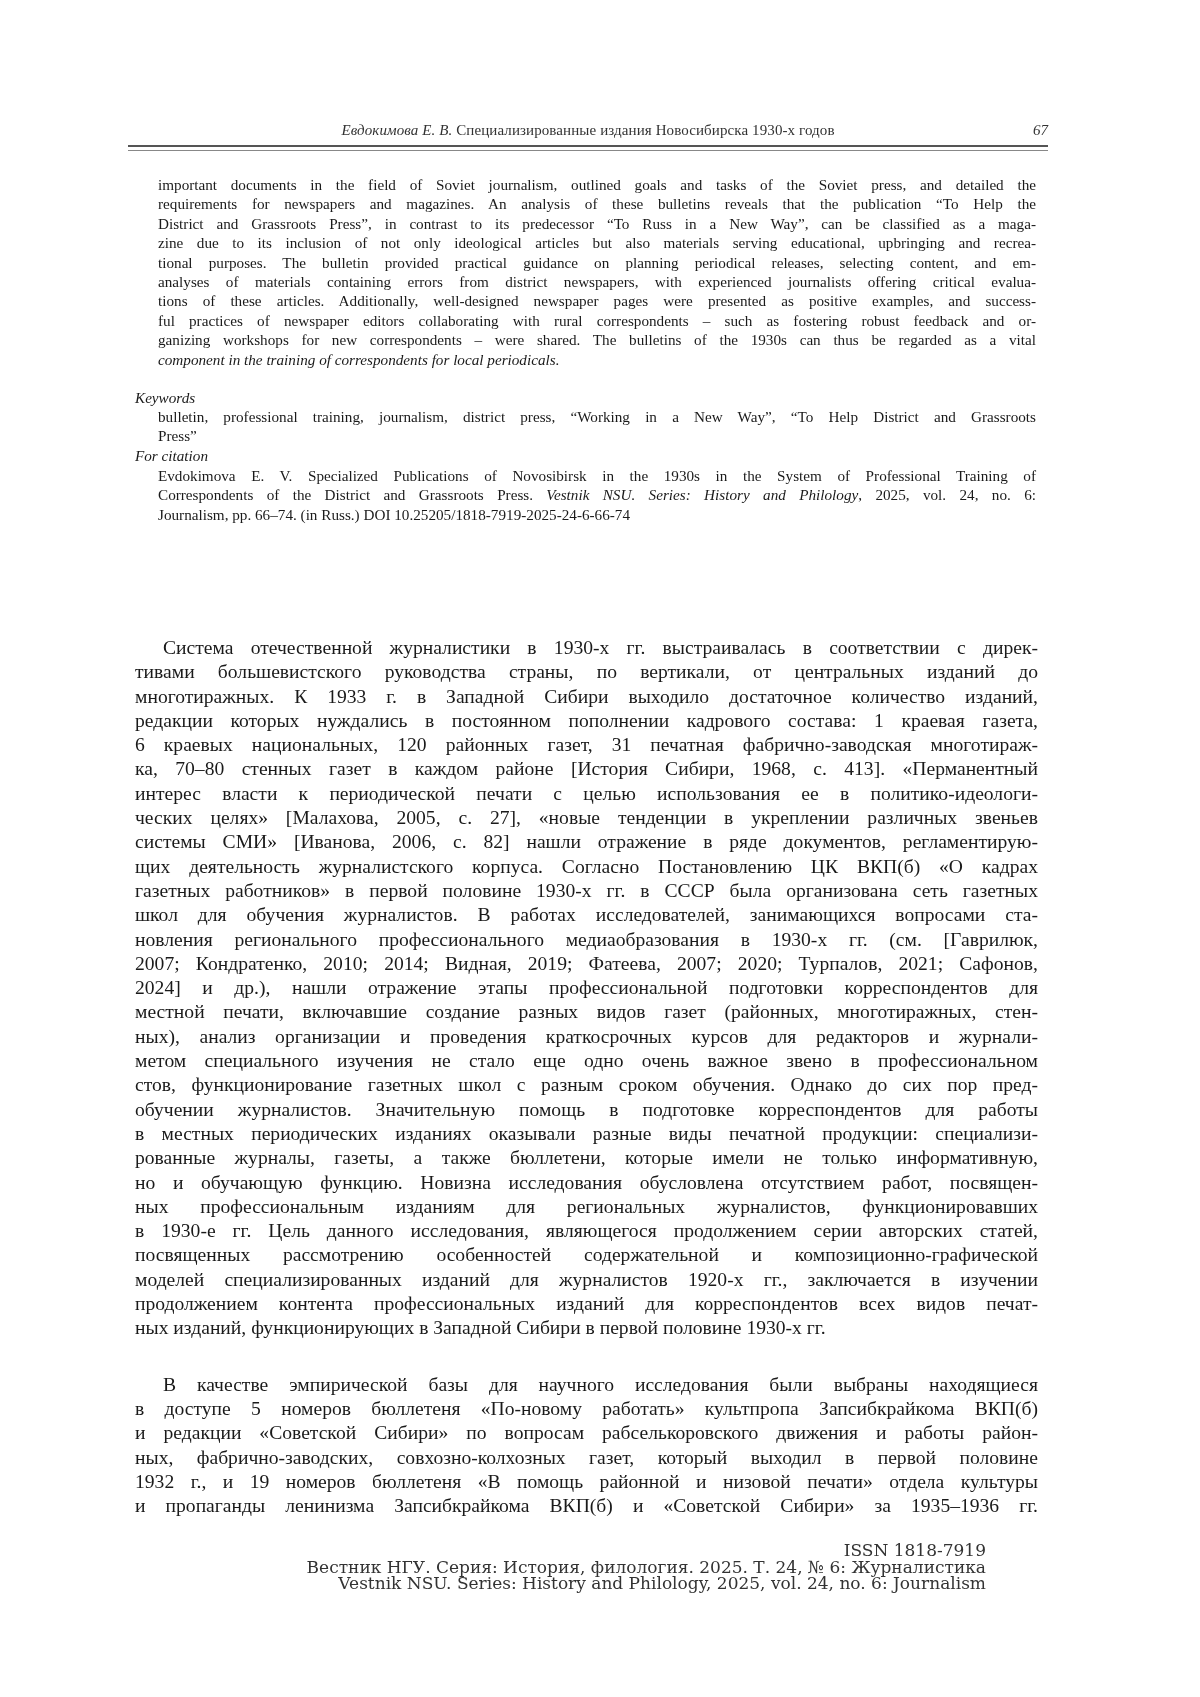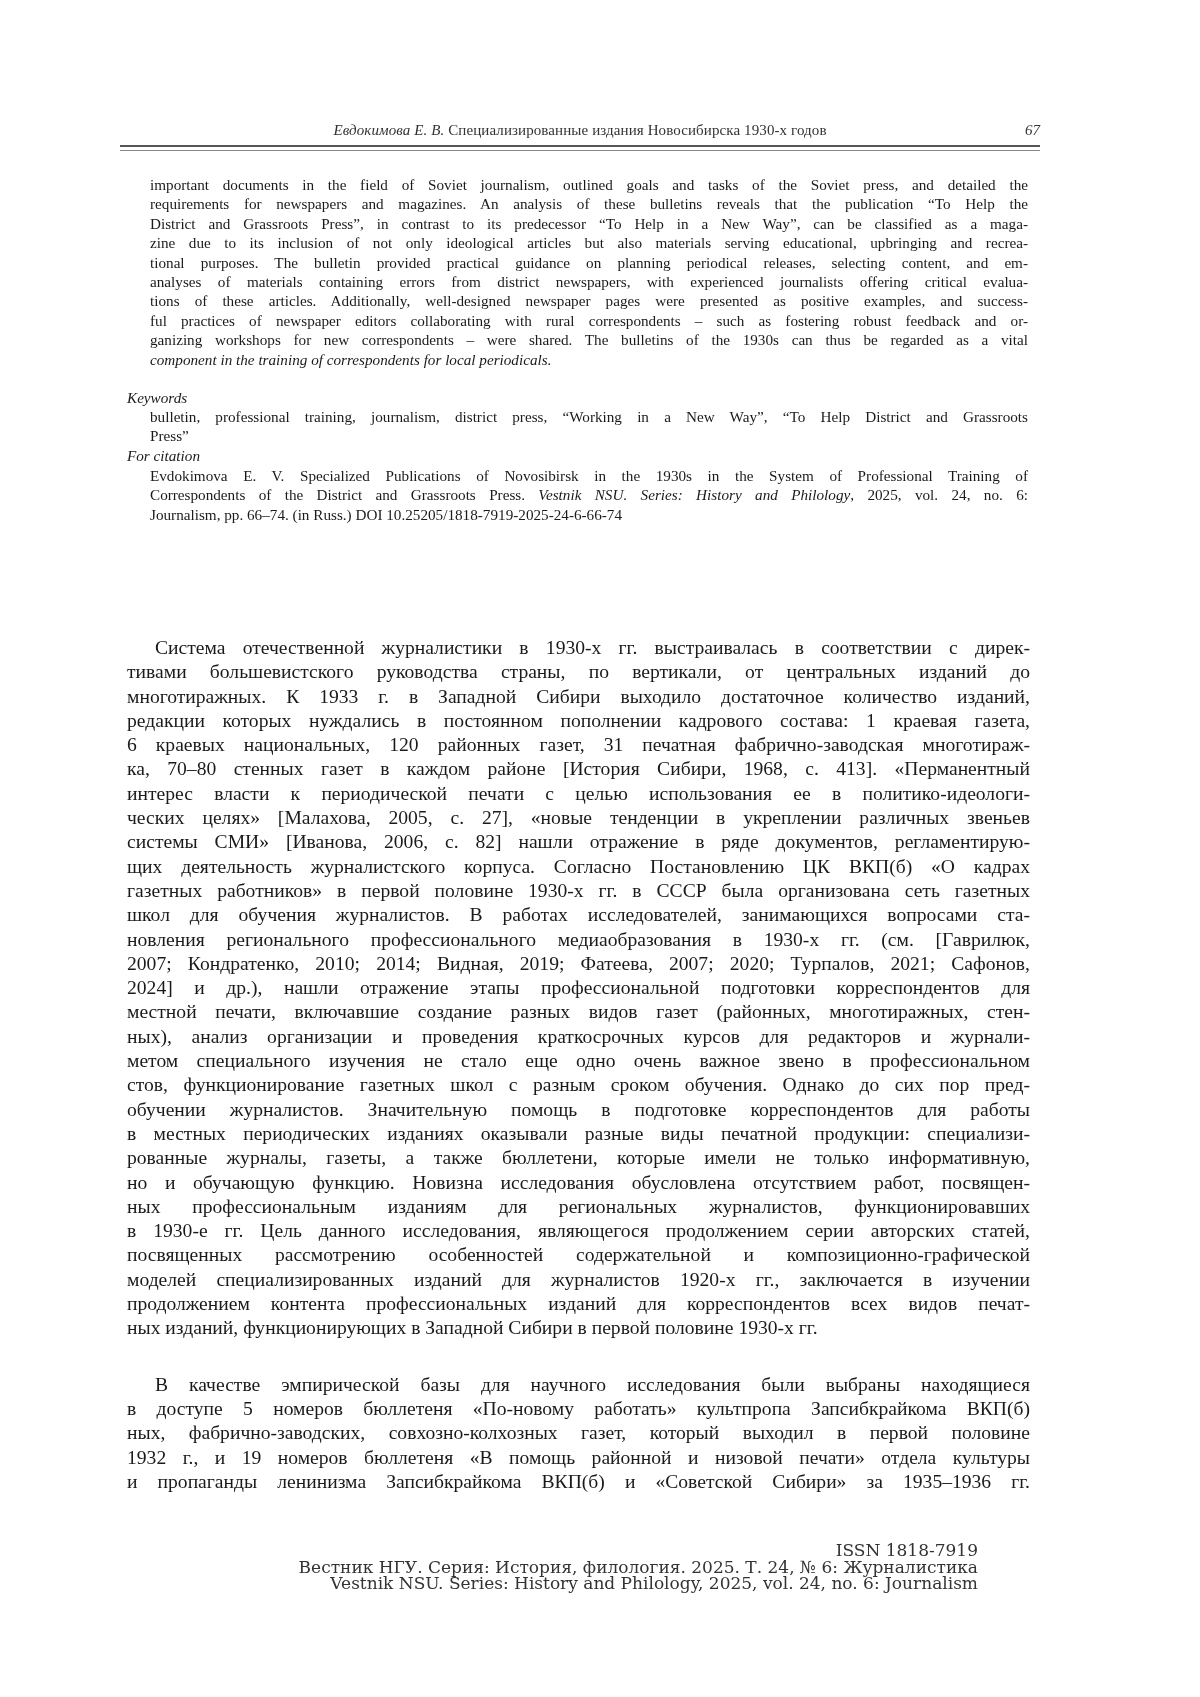--- a/index.html
+++ b/index.html
@@ -1,17 +1,17 @@
 <!DOCTYPE html>
 <html><head>
   <meta charset="utf-8">
   <style>
     html, body { margin: 0; padding: 0; background: #ffffff; }
     body { width: 1200px; height: 1697px; position: relative; overflow: hidden; color: #1a1a1a; }
-    .page { position: absolute; left: 0; top: 0; width: 1140px; height: 1697px; }
+    .page { position: absolute; left: 8px; top: 0; width: 1140px; height: 1697px; }
 
     .running-head {
       position: absolute; left: 120px; top: 122px; width: 920px; height: 22px;
       font-family: "Liberation Serif", serif; font-size: 15px; color: #333;
     }
     .running-head .title { position: absolute; left: 0; width: 920px; text-align: center; top: 0; letter-spacing: 0.1px; }
     .running-head .title i { font-style: italic; }
     .running-head .pageno { position: absolute; right: 0; top: 0; font-style: italic; }
     .head-rule {
       position: absolute; left: 120px; top: 145px; width: 920px; height: 3px;
@@ -57,21 +57,21 @@
 
   <div class="running-head">
     <div class="title"><i>Евдокимова Е. В.</i> <span>Специализированные издания Новосибирска 1930-х годов</span></div>
     <div class="pageno">67</div>
   </div>
   <div class="head-rule"></div>
 
   <div class="abstract">
     <span class="line">important documents in the field of Soviet journalism, outlined goals and tasks of the Soviet press, and detailed the</span>
     <span class="line">requirements for newspapers and magazines. An analysis of these bulletins reveals that the publication “To Help the</span>
-    <span class="line">District and Grassroots Press”, in contrast to its predecessor “To Help in a New Way”, can be classified as a maga-</span>
+    <span class="line">District and Grassroots Press”, in contrast to its predecessor “To Russ in a New Way”, can be classified as a maga-</span>
     <span class="line">zine due to its inclusion of not only ideological articles but also materials serving educational, upbringing and recrea-</span>
     <span class="line">tional purposes. The bulletin provided practical guidance on planning periodical releases, selecting content, and em-</span>
     <span class="line">analyses of materials containing errors from district newspapers, with experienced journalists offering critical evalua-</span>
     <span class="line">tions of these articles. Additionally, well-designed newspaper pages were presented as positive examples, and success-</span>
     <span class="line">ful practices of newspaper editors collaborating with rural correspondents – such as fostering robust feedback and or-</span>
     <span class="line">ganizing workshops for new correspondents – were shared. The bulletins of the 1930s can thus be regarded as a vital</span>
     <span class="line last">component in the training of correspondents for local periodicals.</span>
   </div>
 
   <div class="meta-label" style="top: 388px;">Keywords</div>
@@ -115,20 +115,21 @@
       <span class="line">ных профессиональным изданиям для региональных журналистов, функционировавших</span>
       <span class="line">в 1930-е гг. Цель данного исследования, являющегося продолжением серии авторских статей,</span>
       <span class="line">посвященных рассмотрению особенностей содержательной и композиционно-графической</span>
       <span class="line">моделей специализированных изданий для журналистов 1920-х гг., заключается в изучении</span>
       <span class="line">продолжением контента профессиональных изданий для корреспондентов всех видов печат-</span>
       <span class="line last">ных изданий, функционирующих в Западной Сибири в первой половине 1930-х гг.</span>
     </div>
     <div>
       <span class="line indent">В качестве эмпирической базы для научного исследования были выбраны находящиеся</span>
       <span class="line">в доступе 5 номеров бюллетеня «По-новому работать» культпропа Запсибкрайкома ВКП(б)</span>
+      <span class="line">и редакции «Советской Сибири» по вопросам рабселькоровского движения и работы район-</span>
       <span class="line">ных, фабрично-заводских, совхозно-колхозных газет, который выходил в первой половине</span>
       <span class="line">1932 г., и 19 номеров бюллетеня «В помощь районной и низовой печати» отдела культуры</span>
       <span class="line">и пропаганды ленинизма Запсибкрайкома ВКП(б) и «Советской Сибири» за 1935–1936 гг.</span>
     </div>
   </div>
 
   <div class="footer">
     <div>ISSN 1818-7919</div>
     <div>Вестник НГУ. Серия: История, филология. 2025. Т. 24, № 6: Журналистика</div>
     <div>Vestnik NSU. Series: History and Philology, 2025, vol. 24, no. 6: Journalism</div>

